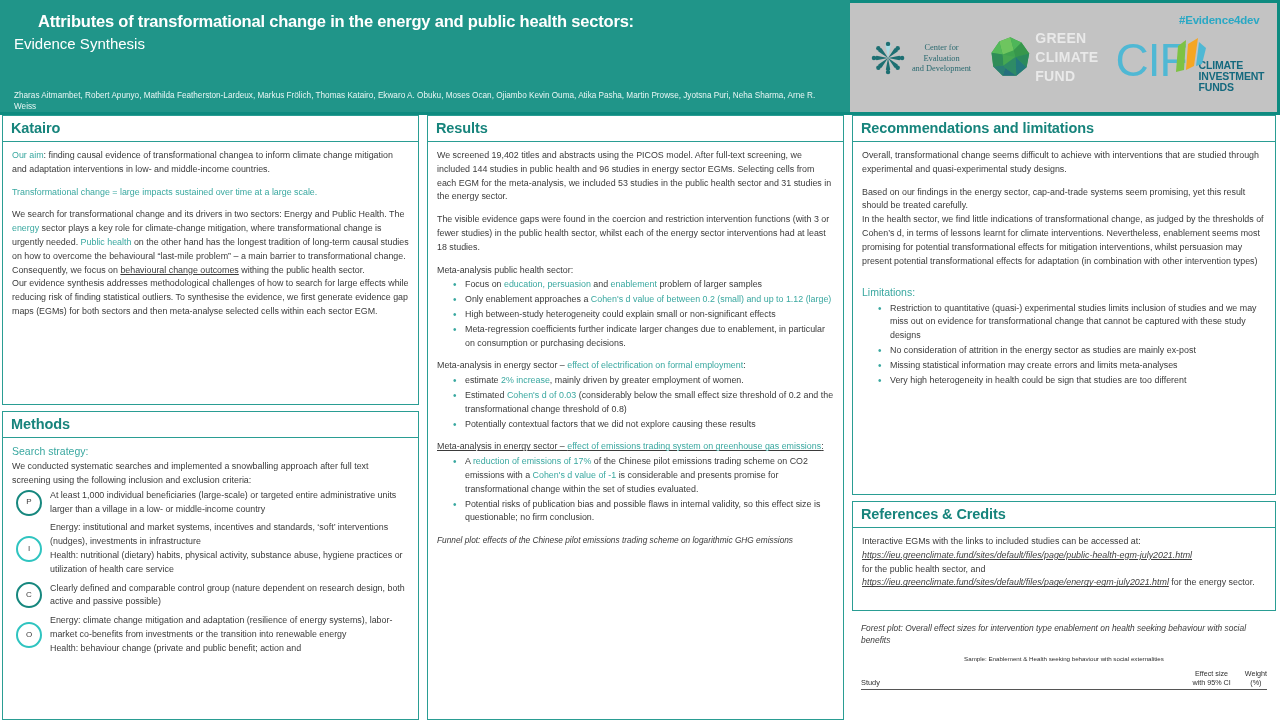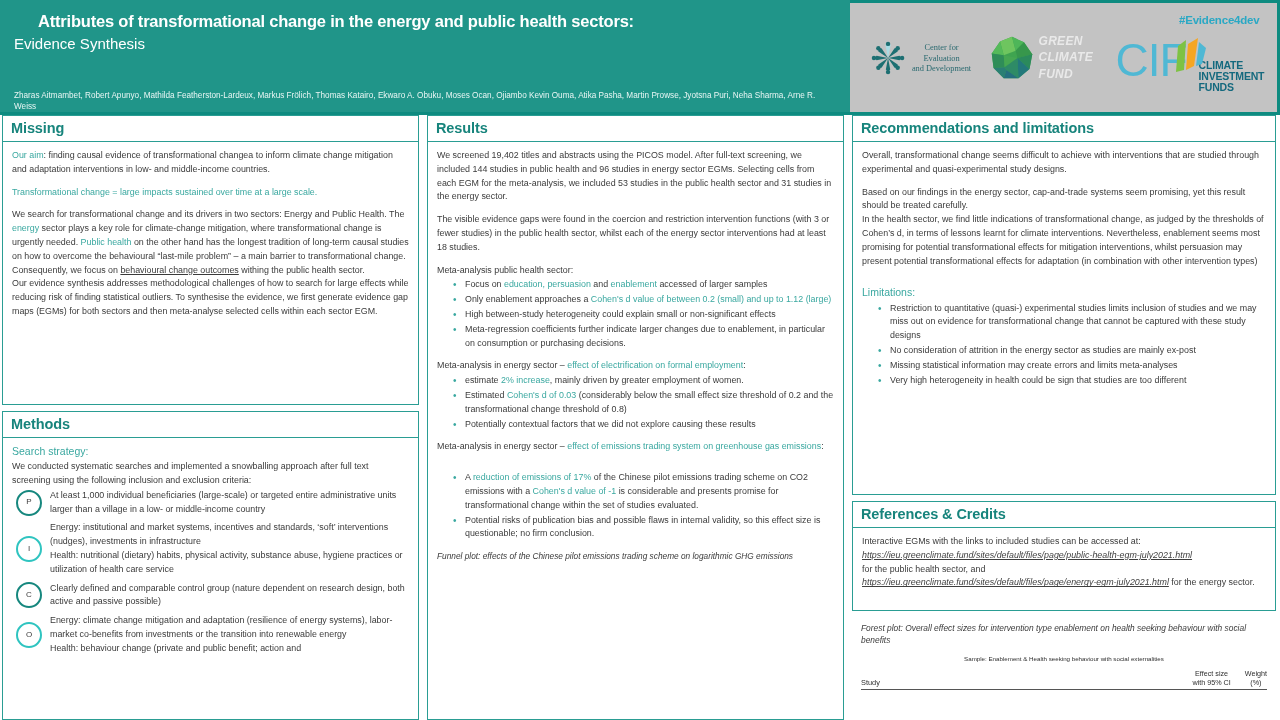--- a/index.html
+++ b/index.html
@@ -39,21 +39,21 @@
   }
 
   
   .logo-ced { display: flex; flex-direction: row; align-items: center; width: 108px; }
   .ced-mark { width: 50px; height: 44px; }
   .ced-text { font-size: 8.4px; color: #2b6a70; line-height: 1.25; text-align: center; margin-top: 3px; font-family: "Liberation Serif", serif; }
 
   
   .logo-gcf { display: flex; align-items: center; gap: 4px; width: 110px; }
   .gcf-globe { width: 46px; height: 46px; }
-  .gcf-text { font-size: 12px; color: #e9e9e9; line-height: 1.35; font-weight: bold; letter-spacing: 0.3px; font-style: italic; }
+  .gcf-text { font-size: 14px; color: #e9e9e9; line-height: 1.35; font-weight: bold; letter-spacing: 0.3px; }
 
   
   .logo-cif { position: relative; width: 150px; height: 96px; }
   .evidence-tag {
     position: absolute; top: 4px; right: 4px;
     color: #2aa8c4; font-size: 11.5px; font-weight: bold; letter-spacing: -0.2px;
   }
   .cif-wrap { position: absolute; top: 30px; left: 2px; display: flex; align-items: flex-start; gap: 24px; }
   .cif-letters { font-size: 46px; color: #4fb8d4; font-weight: normal; line-height: 0.88; letter-spacing: -1px; font-family: "Liberation Sans", sans-serif; }
   .cif-text { font-size: 10.5px; font-weight: bold; color: #14697e; line-height: 1.05; margin-top: 20px; margin-left: -12px; letter-spacing: -0.2px; }
@@ -226,21 +226,21 @@
 
     </div>
   </div>
 
   <div class="body-row">
 
     <div class="col col-left">
 
       <div class="panel" style="flex:0 0 290px;">
         <div class="panel-head">
-          <h2>Missing</h2>
+          <h2>Katairo</h2>
         </div>
         <div class="panel-body">
           <p>
             <span class="tl">Our aim</span><span>: finding causal evidence of transformational changea to inform climate change mitigation and adaptation interventions in low- and middle-income countries.</span>
           </p>
           <p class="tl">Transformational change = large impacts sustained over time at a large scale.</p>
           <p>
             <span>We search for transformational change and its drivers in two sectors: Energy and Public Health. The </span><span class="tl">energy</span><span> sector plays a key role for climate-change mitigation, where transformational change is urgently needed. </span><span class="tl">Public health</span><span> on the other hand has the longest tradition of long-term causal studies on how to overcome the behavioural “last-mile problem” – a main barrier to transformational change. Consequently, we focus on </span><span class="uline">behavioural change outcomes</span><span> withing the public health sector.</span>
           </p>
           <p style="margin-top:-9px;">Our evidence synthesis addresses methodological challenges of how to search for large effects while reducing risk of finding statistical outliers. To synthesise the evidence, we first generate evidence gap maps (EGMs) for both sectors and then meta-analyse selected cells within each sector EGM.</p>
@@ -294,21 +294,21 @@
         <div class="panel-head">
           <h2>Results</h2>
         </div>
         <div class="panel-body">
           <p>We screened 19,402 titles and abstracts using the PICOS model. After full-text screening, we included 144 studies in public health and 96 studies in energy sector EGMs. Selecting cells from each EGM for the meta-analysis, we included 53 studies in the public health sector and 31 studies in the energy sector.</p>
           <p>The visible evidence gaps were found in the coercion and restriction intervention functions (with 3 or fewer studies) in the public health sector, whilst each of the energy sector interventions had at least 18 studies.</p>
 
           <div style="margin-bottom:1px;">Meta-analysis public health sector:</div>
           <ul class="bul">
             <li>
-              <span>Focus on </span><span class="tl">education, persuasion</span><span> and </span><span class="tl">enablement</span><span> accessed of larger samples</span>
+              <span>Focus on </span><span class="tl">education, persuasion</span><span> and </span><span class="tl">enablement</span><span> problem of larger samples</span>
             </li>
             <li>
               <span>Only enablement approaches a </span><span class="tl">Cohen's d value of between 0.2 (small) and up to 1.12 (large)</span>
             </li>
             <li>High between-study heterogeneity could explain small or non-significant effects</li>
             <li>Meta-regression coefficients further indicate larger changes due to enablement, in particular on consumption or purchasing decisions.</li>
           </ul>
 
           <div style="margin-bottom:1px;">
             <span>Meta-analysis in energy sector – </span><span class="tl">effect of electrification on formal employment</span><span>:</span>
@@ -316,21 +316,21 @@
           <ul class="bul">
             <li>
               <span>estimate </span><span class="tl">2% increase</span><span>, mainly driven by greater employment of women.</span>
             </li>
             <li>
               <span>Estimated </span><span class="tl">Cohen's d of 0.03</span><span> (considerably below the small effect size threshold of 0.2 and the transformational change threshold of 0.8)</span>
             </li>
             <li>Potentially contextual factors that we did not explore causing these results</li>
           </ul>
 
-          <div style="margin-bottom:17px;">
+          <div style="margin-bottom:1px;text-decoration:underline;">
             <span>Meta-analysis in energy sector – </span><span class="tl">effect of emissions trading system on greenhouse gas emissions</span><span>:</span>
           </div>
           <ul class="bul">
             <li>
               <span>A </span><span class="tl">reduction of emissions of 17%</span><span> of the Chinese pilot emissions trading scheme on CO2 emissions with a </span><span class="tl">Cohen's d value of -1</span><span> is considerable and presents promise for transformational change within the set of studies evaluated.</span>
             </li>
             <li>Potential risks of publication bias and possible flaws in internal validity, so this effect size is questionable; no firm conclusion.</li>
           </ul>
 
           <div class="italic-cap">Funnel plot: effects of the Chinese pilot emissions trading scheme on logarithmic GHG emissions</div>

